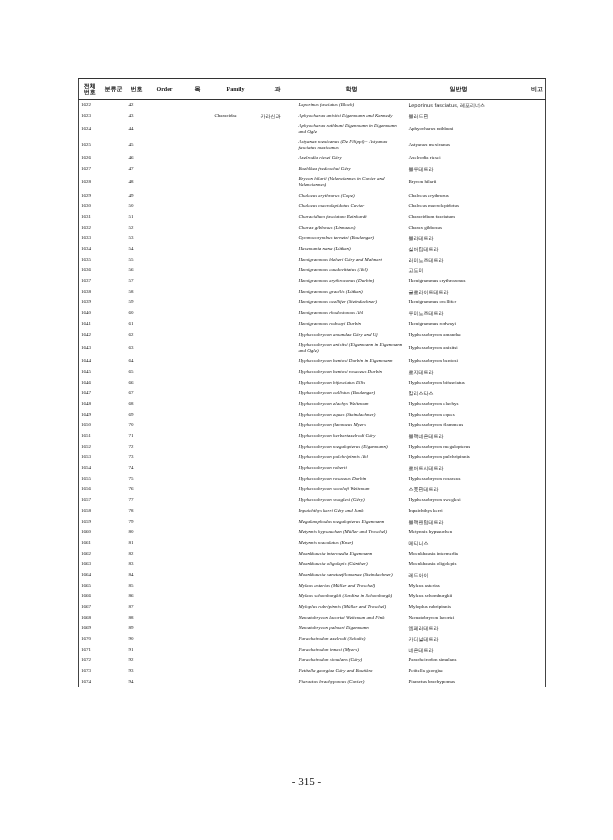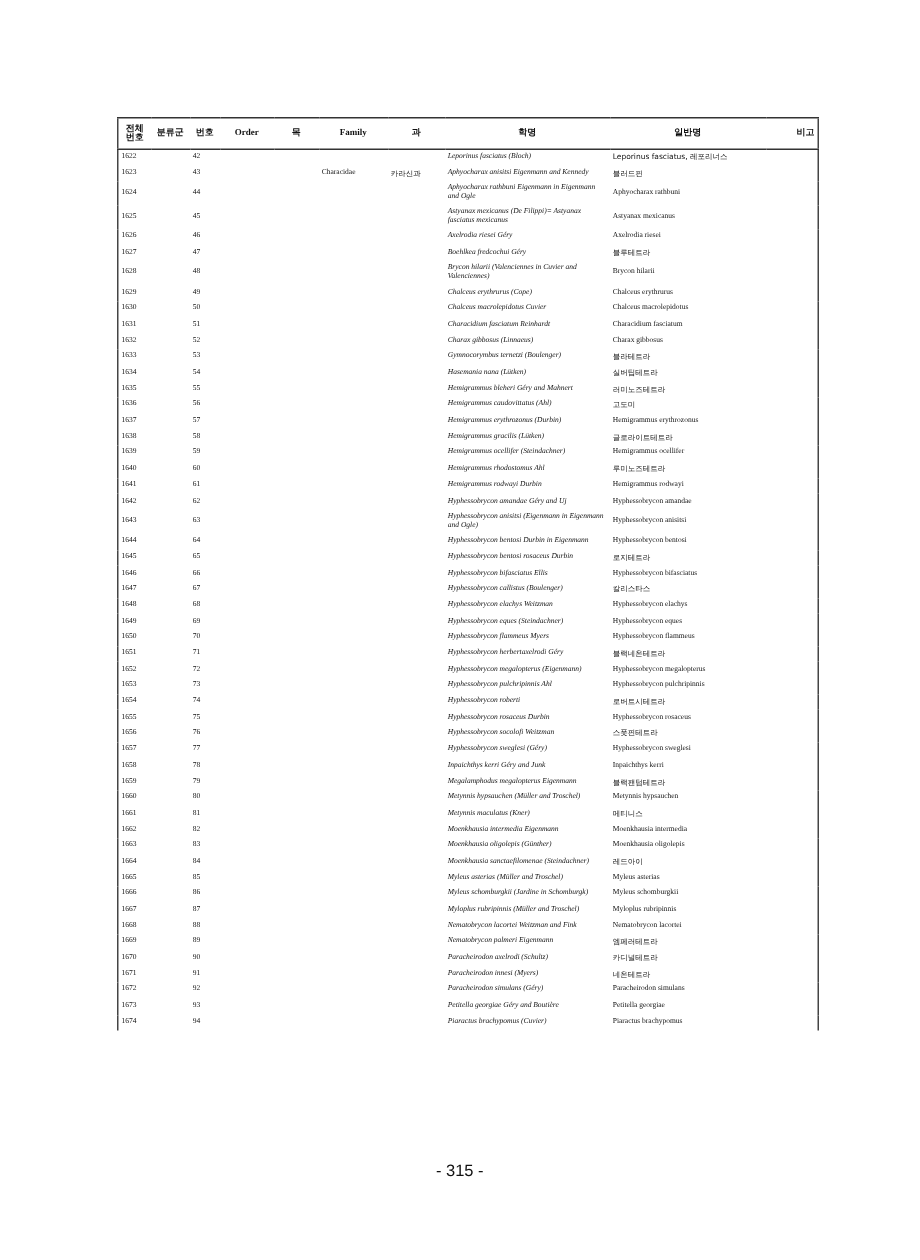--- a/index.html
+++ b/index.html
@@ -9,21 +9,21 @@
   th, td { font-size: 5px; line-height: 6px; padding: 0 2px; vertical-align: middle; text-align: left; }
   thead tr { border-top: 1.5px solid #333; border-bottom: 1.5px solid #333; }
   th { height: 20px; font-family: "DejaVu Sans", sans-serif; font-weight: bold; font-size: 6px; text-align: center; }
   th.c-total { font-size: 6px; line-height: 6px; }
   tbody tr { height: 10.7px; }
   tbody tr.tall { height: 16px; }
   table { border-left: 1px solid #444; border-right: 1px solid #444; }
   .sci { font-style: italic; }
   .ko { font-family: "DejaVu Sans", sans-serif; font-size: 5px; }
   td.num { text-align: left; }
-  .footer { position: absolute; top: 775px; left: 0; width: 613px; text-align: center; font-size: 11px; font-family: Liberation Sans, sans-serif; }
+  .footer { position: absolute; top: 775px; left: 0; width: 613px; text-align: center; font-size: 11px; font-family: Liberation Serif, serif; }
   col.c1 { width: 22px; } col.c2 { width: 26px; } col.c3 { width: 20px; } col.c4 { width: 36px; } col.c5 { width: 30px; }
   col.c6 { width: 46px; } col.c7 { width: 38px; } col.c8 { width: 110px; } col.c9 { width: 104px; } col.c10 { width: 35px; }
 </style>
 </head>
 <body>
 
 <div class="page">
   <table>
     <colgroup>
       <col class="c1">

